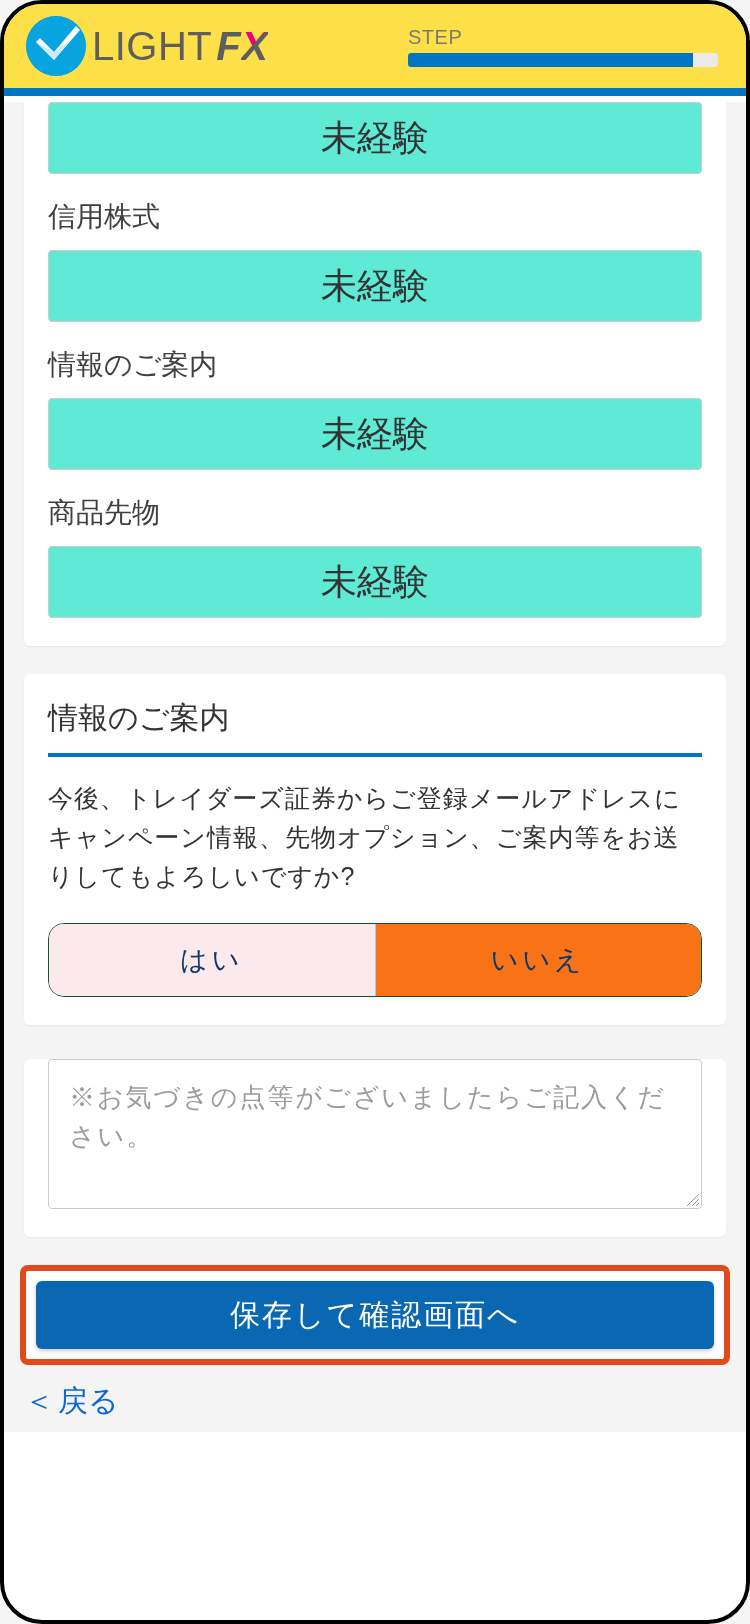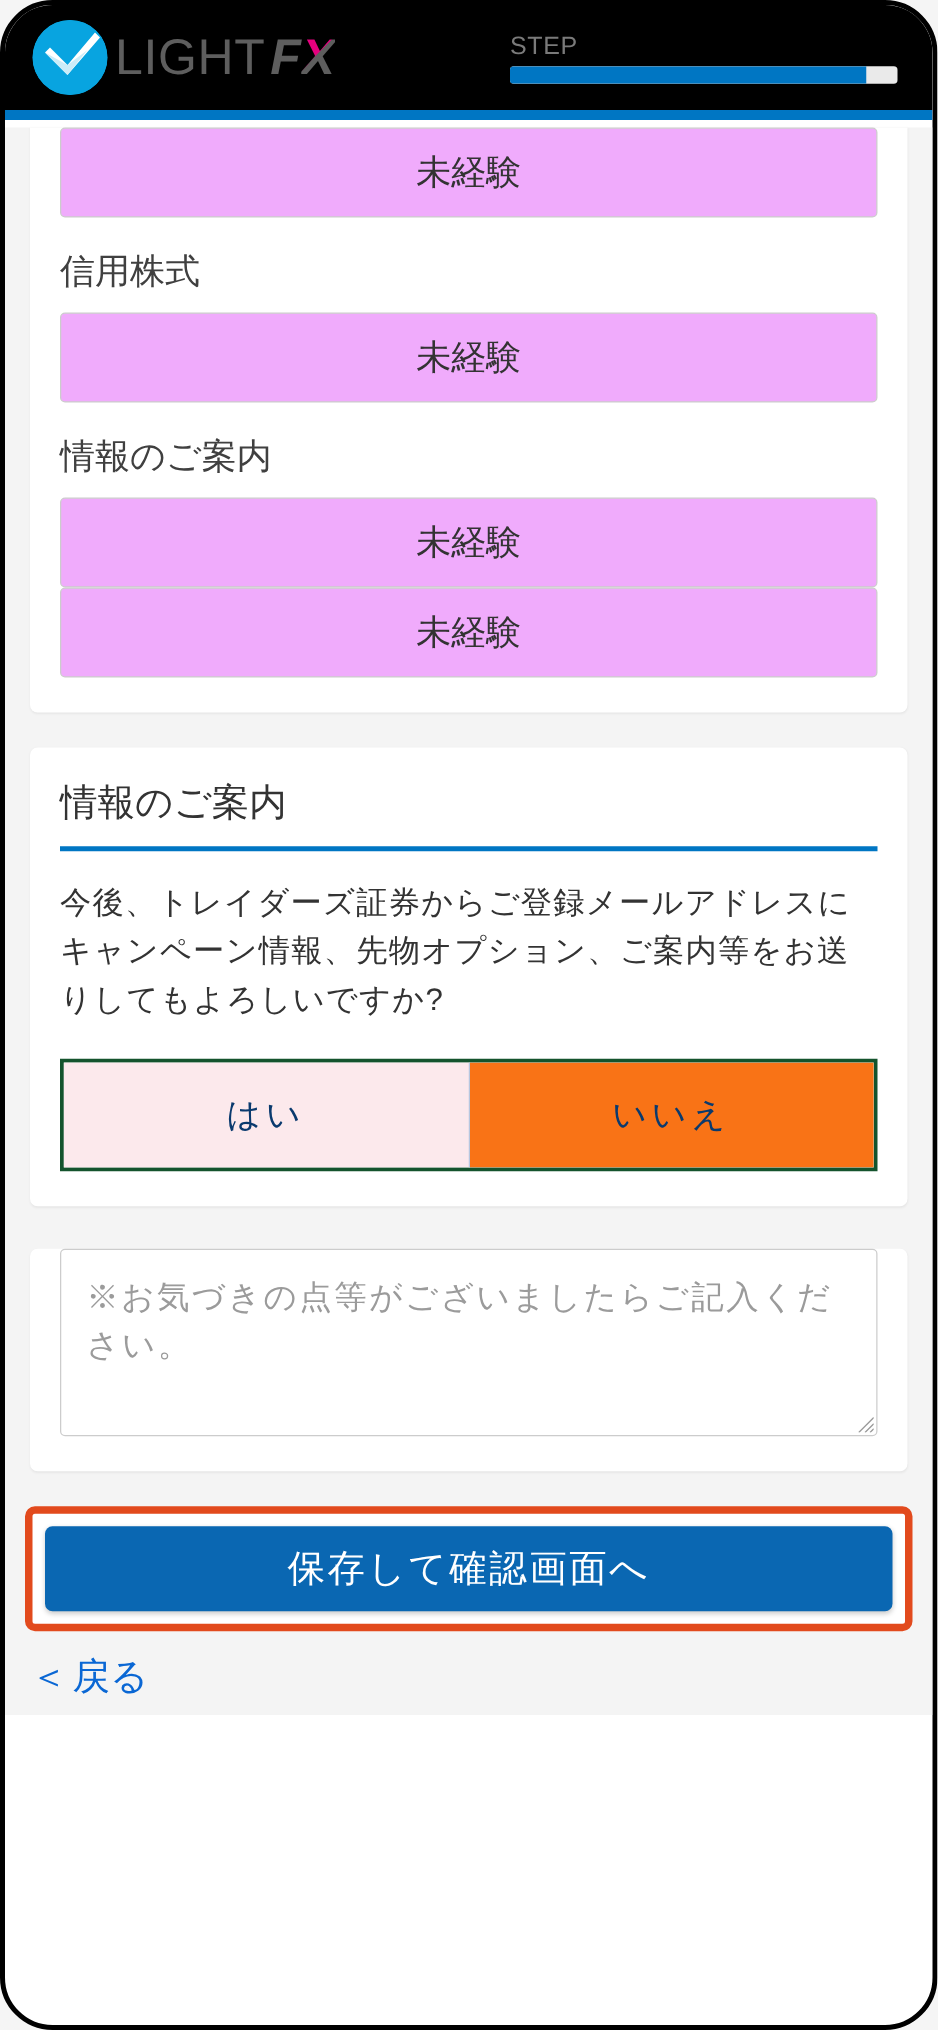--- a/index.html
+++ b/index.html
@@ -17,21 +17,21 @@
       border-radius: 42px;
       overflow: hidden;
       position: relative;
       background: #fff;
     }
     .header {
       display: flex;
       align-items: center;
       justify-content: space-between;
       padding: 12px 28px 12px 22px;
-      background: #000000;
+      background: #fde047;
     }
     .logo-wrap {
       display: flex;
       align-items: center;
       gap: 6px;
     }
     .logo-icon {
       width: 60px;
       height: 60px;
       border-radius: 50%;
@@ -91,45 +91,45 @@
       color: #404040;
       padding: 24px 0 14px;
     }
     .select-box {
       border: 1px solid #ccc;
       border-radius: 4px;
       height: 72px;
       display: flex;
       align-items: center;
       justify-content: center;
-      font-size: 28px;
+      font-size: 36px;
       color: #333;
-      background: #f0abfc;
+      background: #5eead4;
     }
     .select-box.first-top { margin-top: 6px; }
     .section-title {
       font-size: 30px;
       color: #333;
       padding: 24px 0 14px;
       border-bottom: 4px solid #0076c3;
       margin-bottom: 22px;
     }
     .info-text {
       font-size: 25px;
       color: #333;
       line-height: 1.55;
       letter-spacing: 1px;
       margin-bottom: 28px;
     }
     .segmented {
       display: flex;
-      border: 3px solid #14532d;
-      border-radius: 0;
-      overflow: hidden;
-      height: 90px;
+      border: 1px solid #14532d;
+      border-radius: 16px;
+      overflow: hidden;
+      height: 74px;
     }
     .seg-btn {
       flex: 1;
       display: flex;
       align-items: center;
       justify-content: center;
       font-size: 27px;
       color: #0a3a6e;
       background: #f97316;
       letter-spacing: 4px;
@@ -225,20 +225,21 @@
       <div class="field-label">信用株式</div>
       <div class="select-box">
         <span>未経験</span>
       </div>
 
       <div class="field-label">情報のご案内</div>
       <div class="select-box">
         <span>未経験</span>
       </div>
 
+      <div class="field-label">商品先物</div>
       <div class="select-box">
         <span>未経験</span>
       </div>
     </div>
 
     <div class="card-gap"></div>
 
     <div class="card">
       <div class="section-title">情報のご案内</div>
       <div class="info-text">今後、トレイダーズ証券からご登録メールアドレスにキャンペーン情報、先物オプション、ご案内等をお送りしてもよろしいですか?</div>

